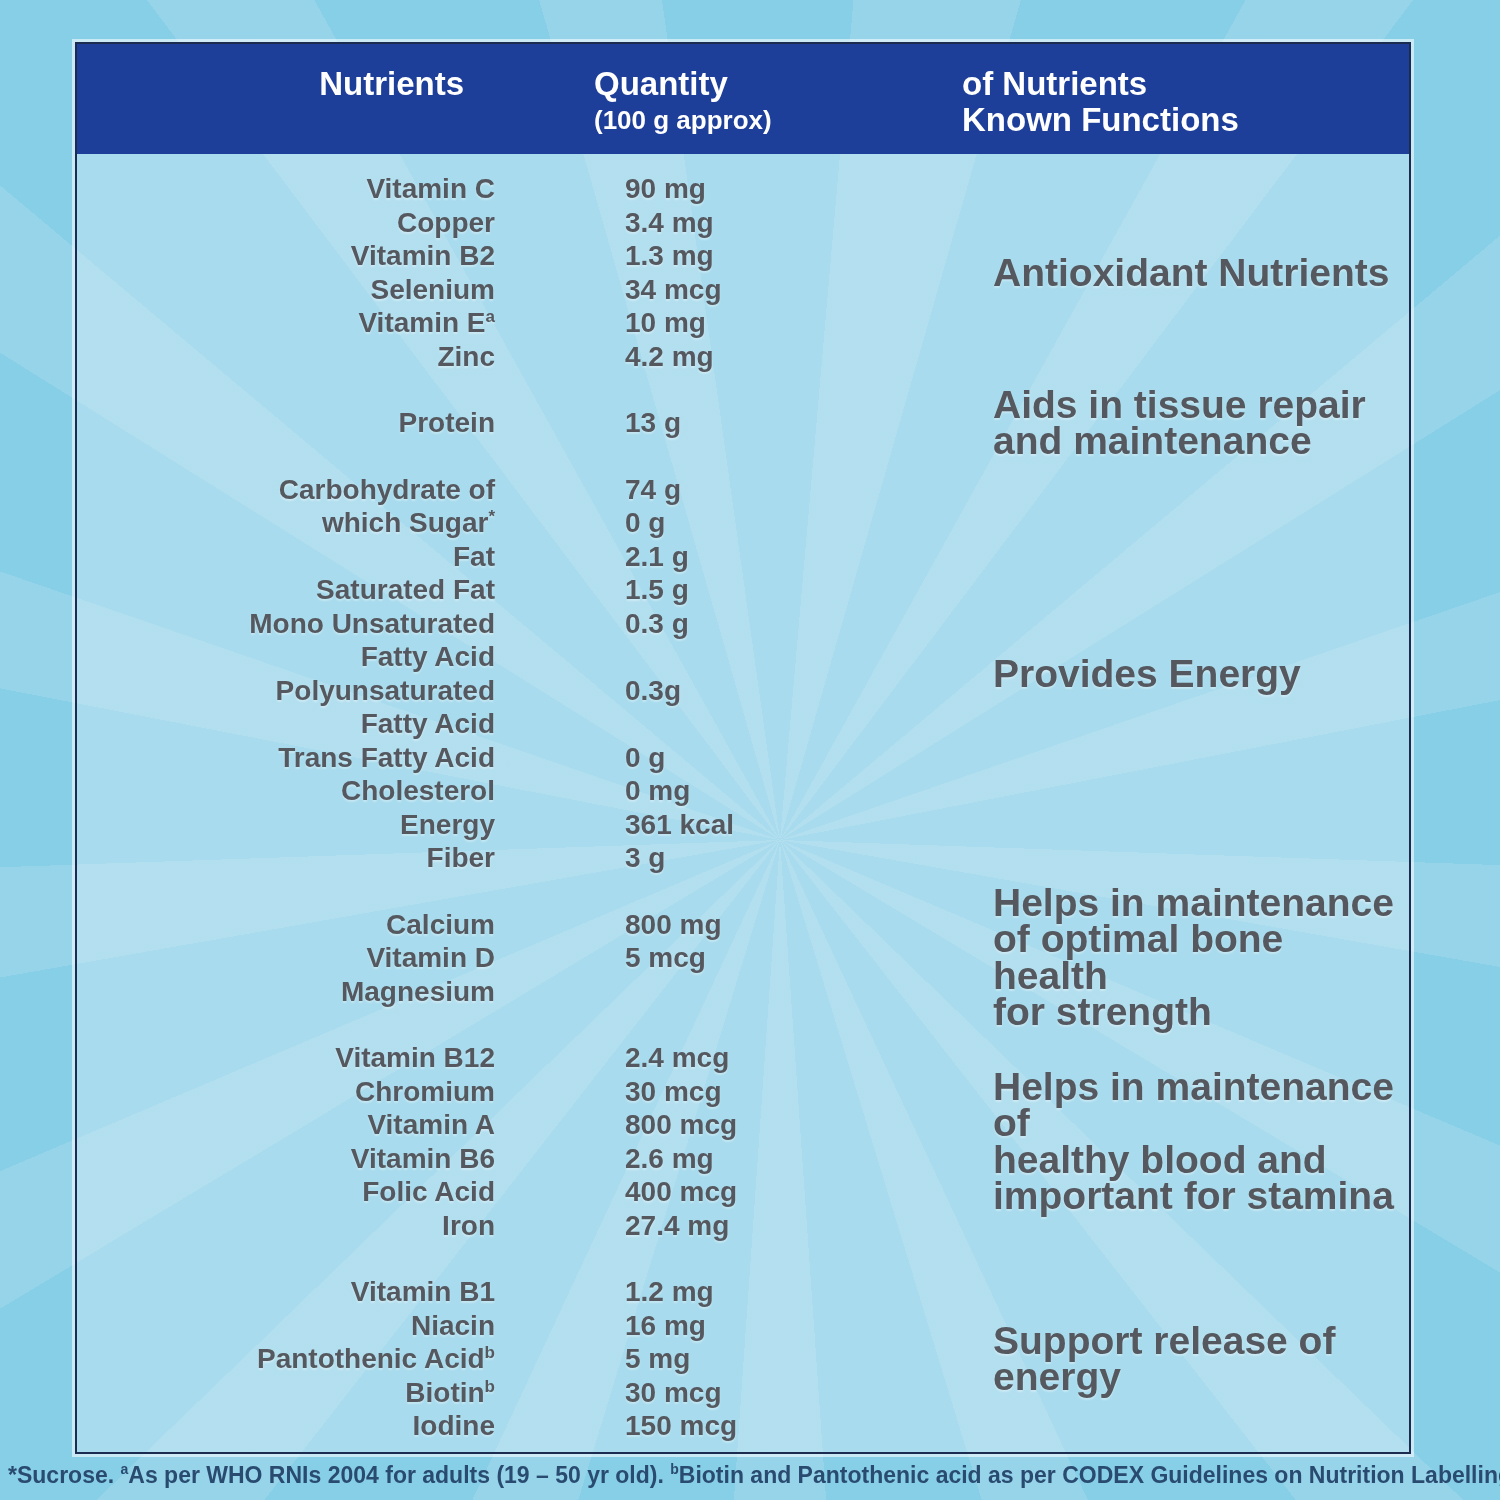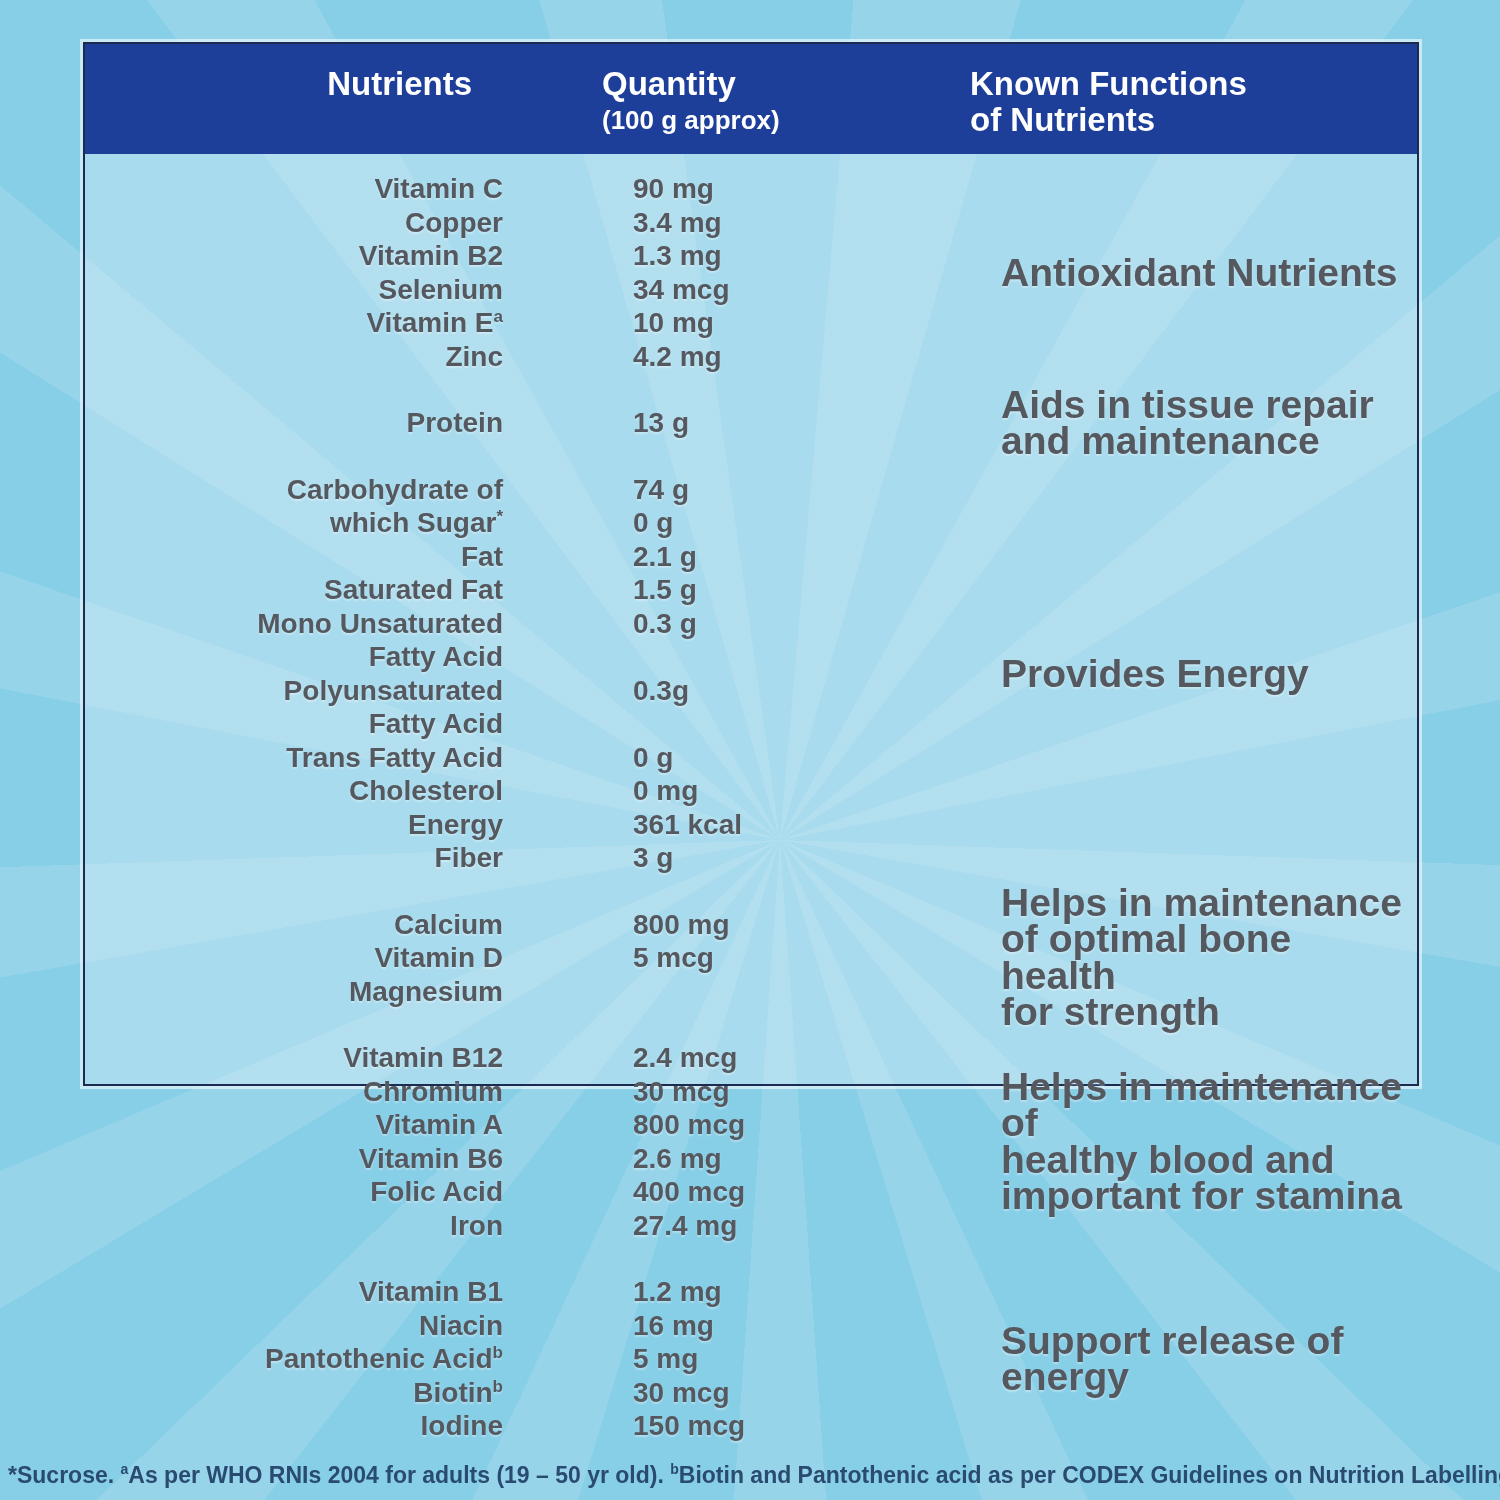--- a/index.html
+++ b/index.html
@@ -12,22 +12,22 @@
     position: relative;
     width: 1500px; height: 1500px;
     background-color: #87cee7;
     background-image:
       repeating-conic-gradient(from 8deg at 52% 56%,
         rgba(255,255,255,0.13) 0deg 8deg,
         rgba(255,255,255,0.0) 8deg 21deg);
   }
   .panel {
     position: absolute;
-    left: 83px; top: 42px;
-    width: 1336px; height: 1044px;
+    left: 75px; top: 42px;
+    width: 1336px; height: 1412px;
     box-sizing: border-box;
     background: rgba(255,255,255,0.27);
     border: 2px solid #1b2c50;
     outline: 3px solid rgba(255,255,255,0.55);
   }
   .panel-header {
     display: grid;
     grid-template-columns: 387px 498px 1fr;
     align-items: start;
     height: 110px;
@@ -87,22 +87,22 @@
 <div class="canvas">
   <div class="panel">
 
     <div class="panel-header">
       <div class="th th-nutrients">Nutrients</div>
       <div class="th th-quantity">
         <div class="th-main">Quantity</div>
         <div class="th-sub">(100 g approx)</div>
       </div>
       <div class="th th-functions">
+        <div>of Nutrients</div>
         <div>Known Functions</div>
-        <div>of Nutrients</div>
       </div>
     </div>
 
     <div class="panel-body" id="groups">
         <div class="group">
           <div class="cell name">Vitamin C</div>
           <div class="cell qty">90 mg</div>
           <div class="cell name">Copper</div>
           <div class="cell qty">3.4 mg</div>
           <div class="cell name">Vitamin B2</div>

